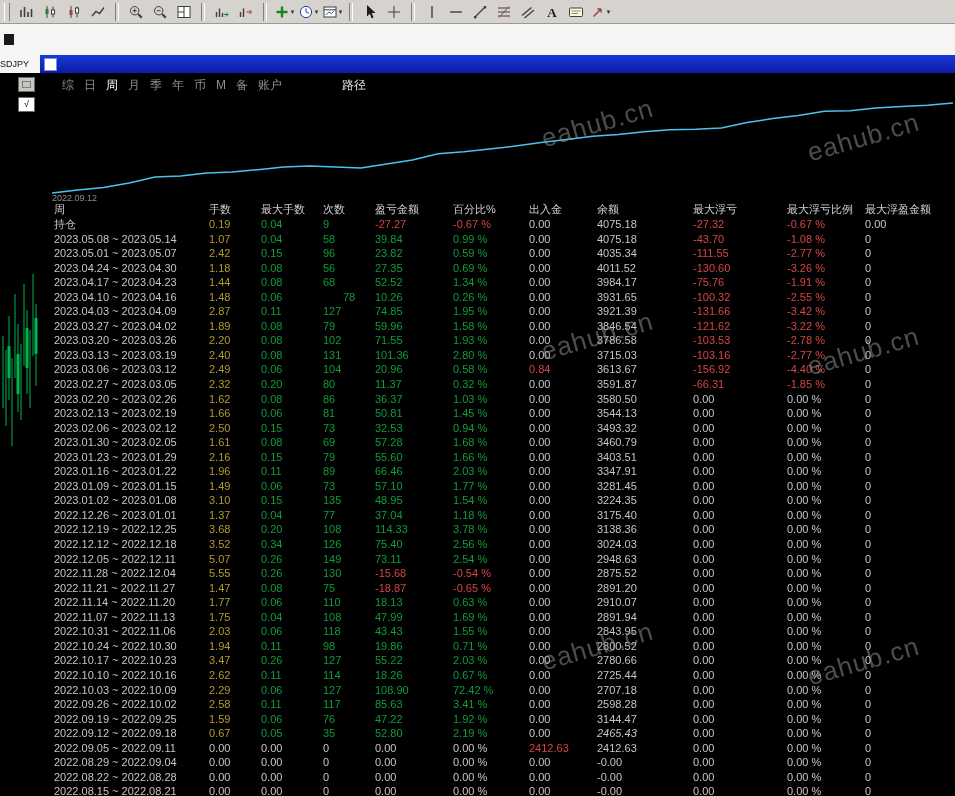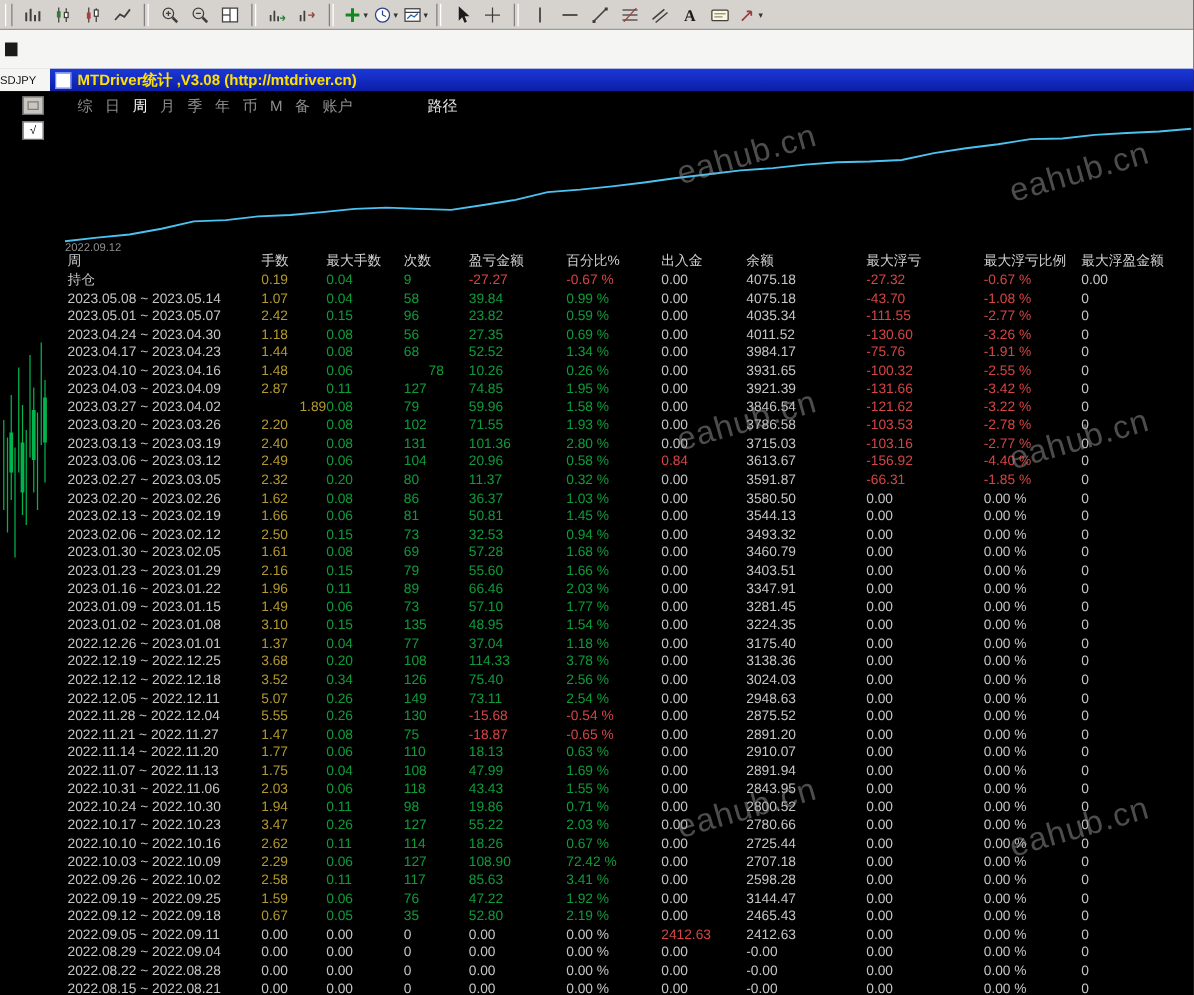--- a/index.html
+++ b/index.html
@@ -236,21 +236,20 @@
         <line x1="9" y1="88" x2="9" y2="120"></line>
           <line x1="18" y1="96" x2="18" y2="136"></line>
         <line x1="27" y1="70" x2="27" y2="110"></line>
           <line x1="36" y1="60" x2="36" y2="96"></line>
       </g>
     </svg>
   </div>
 
   <div class="titlebar">
     <span class="title-icon"></span>
-    <span class="title-text" id="title-text" style="color: rgb(255, 224, 0);">MTDriver统计 ,V3.08 (http://mtdriver.cn)</span>
   </div>
 
   <div class="menubar">
     <span id="menu-items" style="display:flex;align-items:center;">
         <span class="menu-item">综</span>
         <span class="menu-item">日</span>
         <span class="menu-item sel">周</span>
         <span class="menu-item">月</span>
         <span class="menu-item">季</span>
         <span class="menu-item">年</span>
@@ -369,21 +368,21 @@
         <span class="c c4" style="color: rgb(15, 157, 58);">74.85</span>
         <span class="c c5" style="color: rgb(15, 157, 58);">1.95 %</span>
         <span class="c c6" style="color: rgb(198, 198, 198);">0.00</span>
         <span class="c c7" style="color: rgb(198, 198, 198);">3921.39</span>
         <span class="c c8" style="color: rgb(214, 69, 69);">-131.66</span>
         <span class="c c9" style="color: rgb(214, 69, 69);">-3.42 %</span>
         <span class="c c10" style="color: rgb(198, 198, 198);">0</span>
       </div>
       <div class="t-row">
         <span class="c c0" style="color: rgb(198, 198, 198);">2023.03.27 ~ 2023.04.02</span>
-        <span class="c c1" style="color: rgb(180, 154, 46); text-align: right;">1.89</span>
+        <span class="c c1" style="color: rgb(180, 154, 46);">1.89</span>
         <span class="c c2" style="color: rgb(15, 157, 58);">0.08</span>
         <span class="c c3" style="color: rgb(15, 157, 58);">79</span>
         <span class="c c4" style="color: rgb(15, 157, 58);">59.96</span>
         <span class="c c5" style="color: rgb(15, 157, 58);">1.58 %</span>
         <span class="c c6" style="color: rgb(198, 198, 198);">0.00</span>
         <span class="c c7" style="color: rgb(198, 198, 198);">3846.54</span>
         <span class="c c8" style="color: rgb(214, 69, 69);">-121.62</span>
         <span class="c c9" style="color: rgb(214, 69, 69);">-3.22 %</span>
         <span class="c c10" style="color: rgb(198, 198, 198);">0</span>
       </div>
@@ -739,21 +738,21 @@
         <span class="c c10" style="color: rgb(198, 198, 198);">0</span>
       </div>
       <div class="t-row">
         <span class="c c0" style="color: rgb(198, 198, 198);">2022.09.12 ~ 2022.09.18</span>
         <span class="c c1" style="color: rgb(180, 154, 46);">0.67</span>
         <span class="c c2" style="color: rgb(15, 157, 58);">0.05</span>
         <span class="c c3" style="color: rgb(15, 157, 58);">35</span>
         <span class="c c4" style="color: rgb(15, 157, 58);">52.80</span>
         <span class="c c5" style="color: rgb(15, 157, 58);">2.19 %</span>
         <span class="c c6" style="color: rgb(198, 198, 198);">0.00</span>
-        <span class="c c7" style="color: rgb(198, 198, 198);">2465.43</span>
+        <span class="c c7" style="color: rgb(198, 198, 198); font-style: italic;">2465.43</span>
         <span class="c c8" style="color: rgb(198, 198, 198);">0.00</span>
         <span class="c c9" style="color: rgb(198, 198, 198);">0.00 %</span>
         <span class="c c10" style="color: rgb(198, 198, 198);">0</span>
       </div>
       <div class="t-row">
         <span class="c c0" style="color: rgb(198, 198, 198);">2022.09.05 ~ 2022.09.11</span>
         <span class="c c1" style="color: rgb(198, 198, 198);">0.00</span>
         <span class="c c2" style="color: rgb(198, 198, 198);">0.00</span>
         <span class="c c3" style="color: rgb(198, 198, 198);">0</span>
         <span class="c c4" style="color: rgb(198, 198, 198);">0.00</span>

